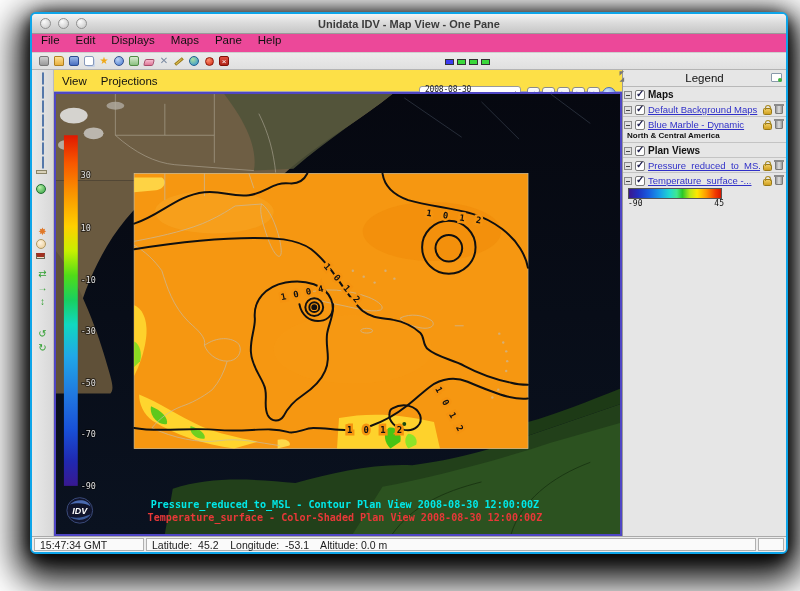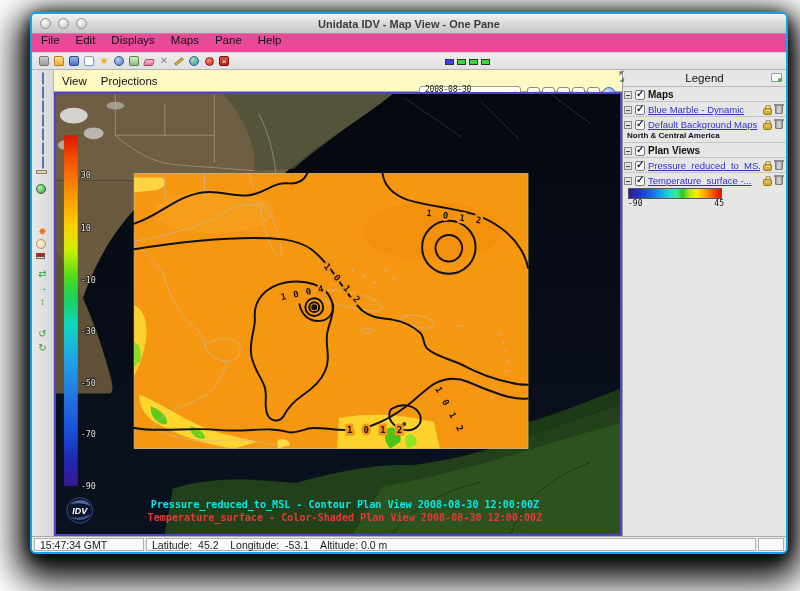--- a/index.html
+++ b/index.html
@@ -33,21 +33,21 @@
   .tstep.blue { background:#3c3cf0; } .tstep.green { background:#3ad83a; }
   
   .content { flex:1; display:flex; min-height:0; background:#e4e4e4; }
   .leftrail { width:22px; background:linear-gradient(90deg,#e9e9e9,#d8d8d8); border-right:1px solid #bbb;
     display:flex; flex-direction:column; align-items:center; padding-top:2px; gap:1px; }
   .lr { width:13px; height:13px; font-size:10px; line-height:13px; text-align:center; }
   .lr-cube { width:11px; height:11px; border:1px solid #5578aa; border-radius:2px;
     background:linear-gradient(135deg,#cfe0f2,#7aa3d4); }
   .lr-gap { height:8px; }
   .mappanel { flex:1; display:flex; flex-direction:column; min-width:0; }
-  .panel-menubar { height:22px; background:#fef9c3; border-bottom:1px solid #a8a8a8;
+  .panel-menubar { height:22px; background:#fde047; border-bottom:1px solid #a8a8a8;
     display:flex; align-items:center; padding-left:8px; gap:14px; position:relative; }
   .panel-menu-item { font-size:11.5px; color:#111; }
   .timebox-wrap { position:absolute; right:6px; top:16px; display:flex; align-items:center; gap:6px; }
   .timebox { width:102px; height:15px; background:#fff; border:1px solid #9a9a9a; border-radius:3px;
     display:flex; align-items:center; justify-content:space-between; padding:0 2px 0 5px; }
   .timebox .tval { font-size:8px; font-family:"DejaVu Sans Mono",monospace; color:#222; letter-spacing:-0.2px; }
   .stepper { display:flex; flex-direction:column; font-size:5px; line-height:4px; color:#555; }
   .animbtns { display:flex; gap:2px; }
   .abtn { width:13px; height:14px; border:1px solid #8a8a8a; border-radius:3px;
     background:linear-gradient(#fdfdfd,#dfdfdf); color:#3a6fd8; font-size:7px; line-height:12px;
@@ -408,28 +408,28 @@
         </div>
 
         <div class="lrow first">
           <span class="expander"></span>
           <span class="cbx"></span>
           <span class="cat-label">Maps</span>
         </div>
         <div class="lrow">
           <span class="expander"></span>
           <span class="cbx"></span>
-          <span class="llink">Blue Marble - Dynamic</span>
+          <span class="llink">Default Background Maps</span>
           <span class="lock"></span>
           <span class="trash"></span>
         </div>
         <div class="lrow">
           <span class="expander"></span>
           <span class="cbx"></span>
-          <span class="llink">Default Background Maps</span>
+          <span class="llink">Blue Marble - Dynamic</span>
           <span class="lock"></span>
           <span class="trash"></span>
         </div>
         <div class="sublabel">North &amp; Central America</div>
 
         <div class="lrow">
           <span class="expander"></span>
           <span class="cbx"></span>
           <span class="cat-label">Plan Views</span>
         </div>

